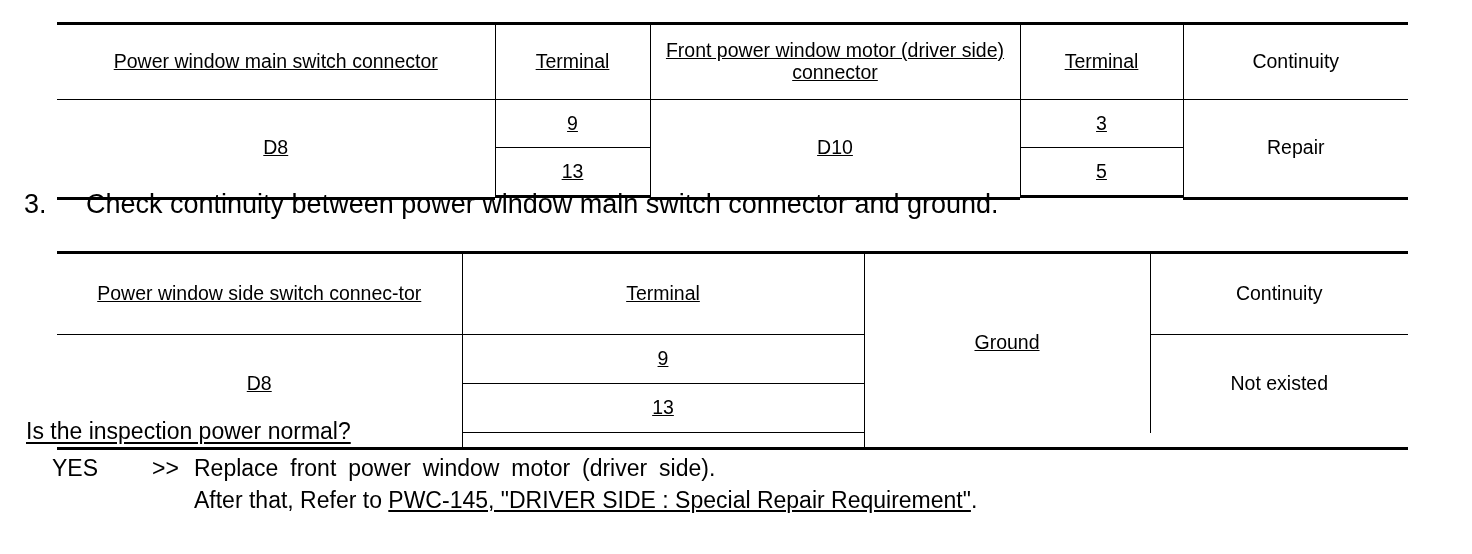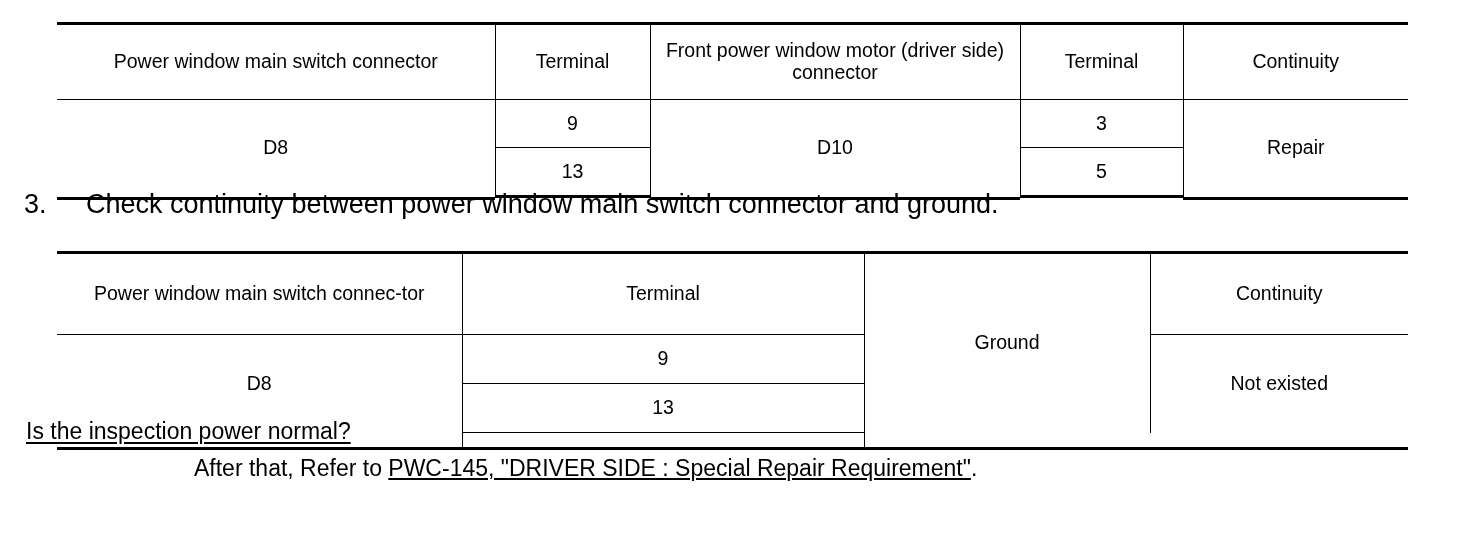--- a/index.html
+++ b/index.html
@@ -30,21 +30,21 @@
     text-align: center;
     vertical-align: middle;
     padding: 3px 6px;
     border: 0;
   }
   
   .rule-top    { border-top: 3.5px solid #000 !important; }
   .rule-bottom { border-bottom: 3.5px solid #000 !important; }
   
   .ln-b { border-bottom: 1.7px solid #000 !important; }
-  .ln-r { border-right: 1.7px solid #000 !important; }
+  .ln-r { border-right: 1.7px solid #000 !important; text-decoration: underline; }
 
   
   #table-continuity-motor {
     left: 57px;
     top: 22px;
     width: 1351px;
   }
   #table-continuity-motor .hdr-cell { height: 68px; }
   #table-continuity-motor .term-cell { height: 41px; }
 
@@ -163,21 +163,21 @@
 
 <table class="doc-table" id="table-continuity-ground">
   <colgroup>
     <col style="width:405px">
     <col style="width:402px">
     <col style="width:286px">
     <col style="width:258px">
   </colgroup>
   <tbody>
     <tr>
-      <th class="hdr-cell rule-top ln-b ln-r">Power window main switch connec-tor</th>
+      <th class="hdr-cell rule-top ln-b ln-r">Power window side switch connec-tor</th>
       <th class="hdr-cell rule-top ln-b ln-r">Terminal</th>
       <td class="rule-top ln-r" rowspan="3">Ground</td>
       <th class="rule-top ln-b" style="height:74px">Continuity</th>
     </tr>
     <tr>
       <td class="term-cell ln-r" rowspan="2">D8</td>
       <td class="term-cell ln-b ln-r">9</td>
       <td rowspan="2">Not existed</td>
     </tr>
     <tr>
@@ -188,15 +188,18 @@
       <td class="rule-bottom" style="height:14px;padding:0;border-right:1.7px solid #000"></td>
       <td class="rule-bottom" style="height:14px;padding:0"></td>
       <td class="rule-bottom" style="height:14px;padding:0"></td>
     </tr>
   </tbody>
 </table>
 
 <div class="question">Is the inspection power normal?</div>
 
 <div class="answers">
+  <span class="ans-row">
+    <span class="ans-key">YES</span><span class="ans-arrow">&gt;&gt;</span><span class="ans-text-justified">Replace front power window motor (driver side).</span>
+  </span>
   <span class="ans-sub"><span>After that, Refer to </span><span class="ref-link">PWC-145, "DRIVER SIDE : Special Repair Requirement"</span><span>.</span>
   </span>
 </div>
 
 </body></html>

